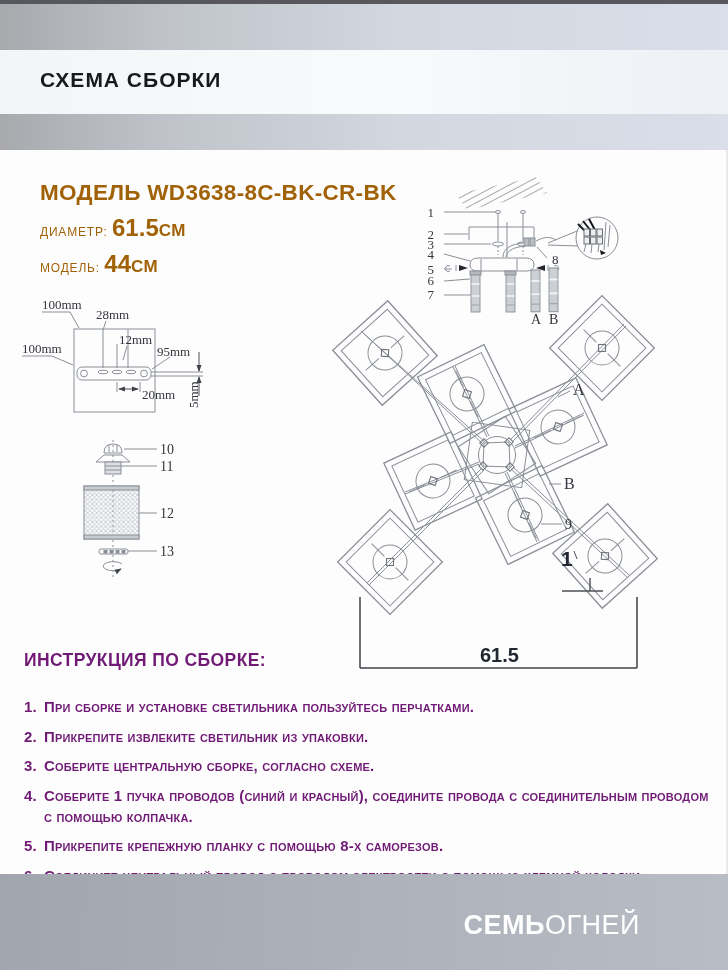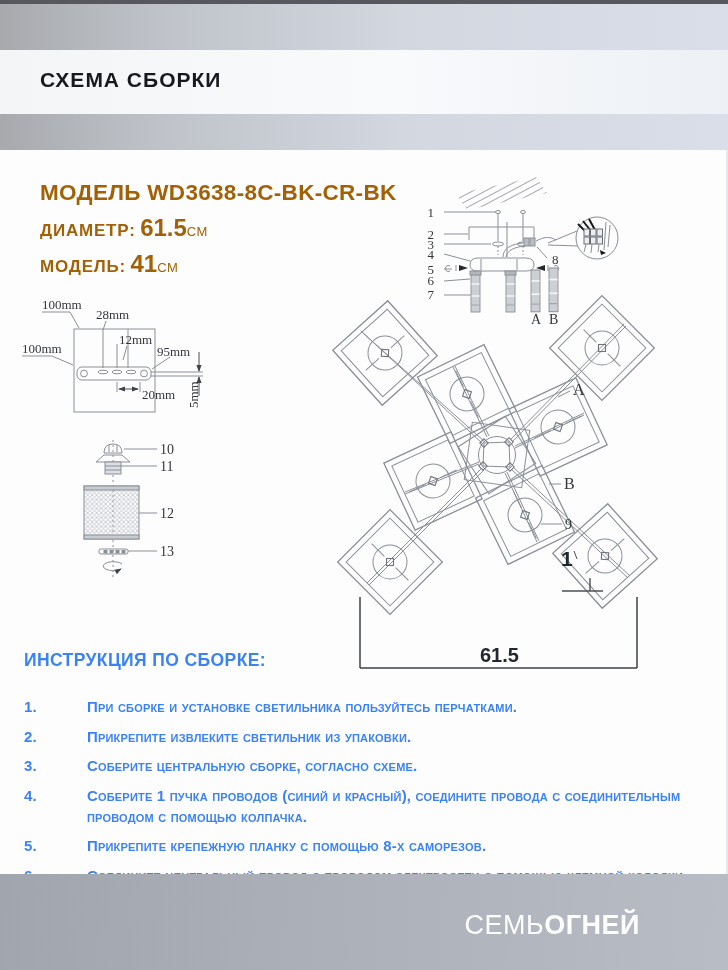--- a/index.html
+++ b/index.html
@@ -12,58 +12,58 @@
     border-top:4px solid #56585d;box-sizing:border-box;}
   .title-strip{position:absolute;left:0;top:46px;width:728px;height:64px;
     background:linear-gradient(90deg,#f3f5f7 0%,#f8fafc 55%,#edf0f5 100%);}
   .page-title{position:absolute;left:40px;top:64px;font-size:21px;font-weight:800;
     letter-spacing:1px;color:#17191f;}
 
   
   .model-block{position:absolute;left:40px;top:164px;color:#a16207;margin-top:16px;}
   .model-line{font-size:22.5px;font-weight:700;letter-spacing:.3px;}
   .spec-line{margin-top:8px;}
-  .spec-label{font-size:17px;font-weight:700;letter-spacing:.8px;}
+  .spec-label{font-size:12px;font-weight:400;letter-spacing:.8px;}
   .spec-value{font-size:24px;font-weight:700;}
-  .spec-unit{font-size:13px;font-weight:400;letter-spacing:.5px;}
+  .spec-unit{font-size:17px;font-weight:700;letter-spacing:.5px;}
 
   
   .draw{position:absolute;left:0;top:0;width:728px;height:874px;}
   .ser{font-family:"Liberation Serif","DejaVu Serif",serif;fill:#33363c;}
   .sans-dim{font-family:"Liberation Sans",sans-serif;fill:#232731;font-weight:700;}
 
   
-  .instructions{position:absolute;left:24px;top:650px;width:694px;color:#3b82f6;}
+  .instructions{position:absolute;left:24px;top:650px;width:694px;color:#701a75;}
   .instr-title{font-size:17.5px;font-weight:800;letter-spacing:.4px;margin-bottom:25px;}
   .step{display:flex;gap:7px;margin-bottom:8.5px;font-variant:small-caps;
     font-weight:700;font-size:15px;line-height:21px;letter-spacing:.2px;}
   .step-num{flex:0 0 auto;}
-  .step-text{flex:1;margin-left:43px;}
+  .step-text{flex:1;}
 
   
   .footer{position:absolute;left:0;top:874px;width:728px;height:96px;
     background:linear-gradient(92deg,#a1a6ae 0%,#adb2ba 50%,#b8bdc5 100%);}
   .brand{position:absolute;right:88px;top:36px;color:#ffffff;font-size:27px;letter-spacing:.5px;}
-  .brand-bold{font-weight:400;}
-  .brand-light{font-weight:700;}
+  .brand-bold{font-weight:700;}
+  .brand-light{font-weight:400;}
 </style>
 </head>
 <body>
 
 <div class="page">
 
   <div class="header">
     <div class="title-strip"></div>
     <div class="page-title">СХЕМА СБОРКИ</div>
   </div>
 
   <div class="model-block">
     <div class="model-line"><span>МОДЕЛЬ</span> <span>WD3638-8C-BK-CR-BK</span></div>
     <div class="spec-line"><span class="spec-label">ДИАМЕТР:</span> <span class="spec-value">61.5</span><span class="spec-unit">СМ</span></div>
-    <div class="spec-line"><span class="spec-label">МОДЕЛЬ:</span> <span class="spec-value">41</span><span class="spec-unit">СМ</span></div>
+    <div class="spec-line"><span class="spec-label">МОДЕЛЬ:</span> <span class="spec-value">44</span><span class="spec-unit">СМ</span></div>
   </div>
 
   <svg class="draw" viewBox="0 0 728 874">
     <defs>
       <pattern id="pmesh" width="4.5" height="4.5" patternUnits="userSpaceOnUse">
         <path d="M0,2.25 L2.25,0 L4.5,2.25 L2.25,4.5 Z" fill="none" stroke="#a9aeb5" stroke-width="0.7"></path>
       </pattern>
       <pattern id="phatch" width="6" height="6" patternUnits="userSpaceOnUse" patternTransform="rotate(62)">
         <line x1="0" y1="0" x2="0" y2="6" stroke="#5d6167" stroke-width="1.1"></line>
       </pattern>

